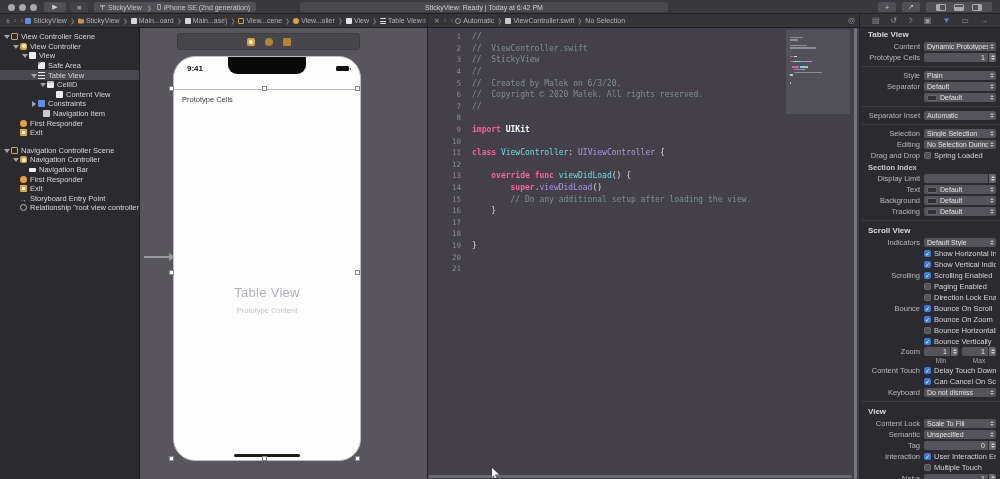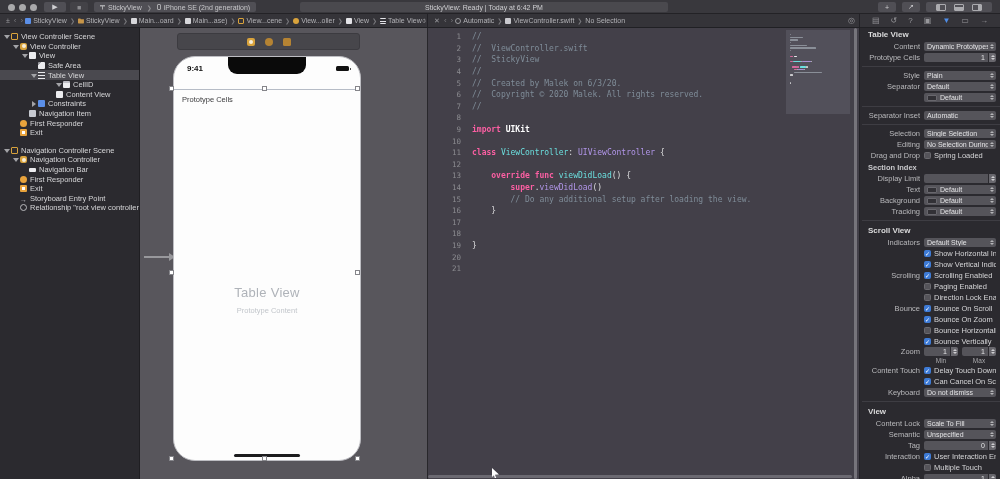--- a/index.html
+++ b/index.html
@@ -277,36 +277,36 @@
         <div class="tree-row" style="padding-left: 31px;">
           <span class="tri"></span>
           <span class="ticon ti-safe-area"></span>
           <span>Safe Area</span>
         </div>
         <div class="tree-row selected" style="padding-left: 31px;">
           <span class="tri open"></span>
           <span class="ticon ti-table-view"></span>
           <span>Table View</span>
         </div>
-        <div class="tree-row" style="padding-left: 56px;">
+        <div class="tree-row" style="padding-left: 40px;">
           <span class="tri open"></span>
           <span class="ticon ti-cell"></span>
           <span>CellID</span>
         </div>
         <div class="tree-row" style="padding-left: 49px;">
           <span class="tri"></span>
           <span class="ticon ti-view"></span>
           <span>Content View</span>
         </div>
         <div class="tree-row" style="padding-left: 31px;">
           <span class="tri closed"></span>
           <span class="ticon ti-constraints"></span>
           <span>Constraints</span>
         </div>
-        <div class="tree-row" style="padding-left: 22px;">
+        <div class="tree-row" style="padding-left: 36px;">
           <span class="tri"></span>
           <span class="ticon ti-navigation-item"></span>
           <span>Navigation Item</span>
         </div>
         <div class="tree-row" style="padding-left: 13px;">
           <span class="tri"></span>
           <span class="ticon ti-first-responder"></span>
           <span>First Responder</span>
         </div>
         <div class="tree-row" style="padding-left: 13px;">

